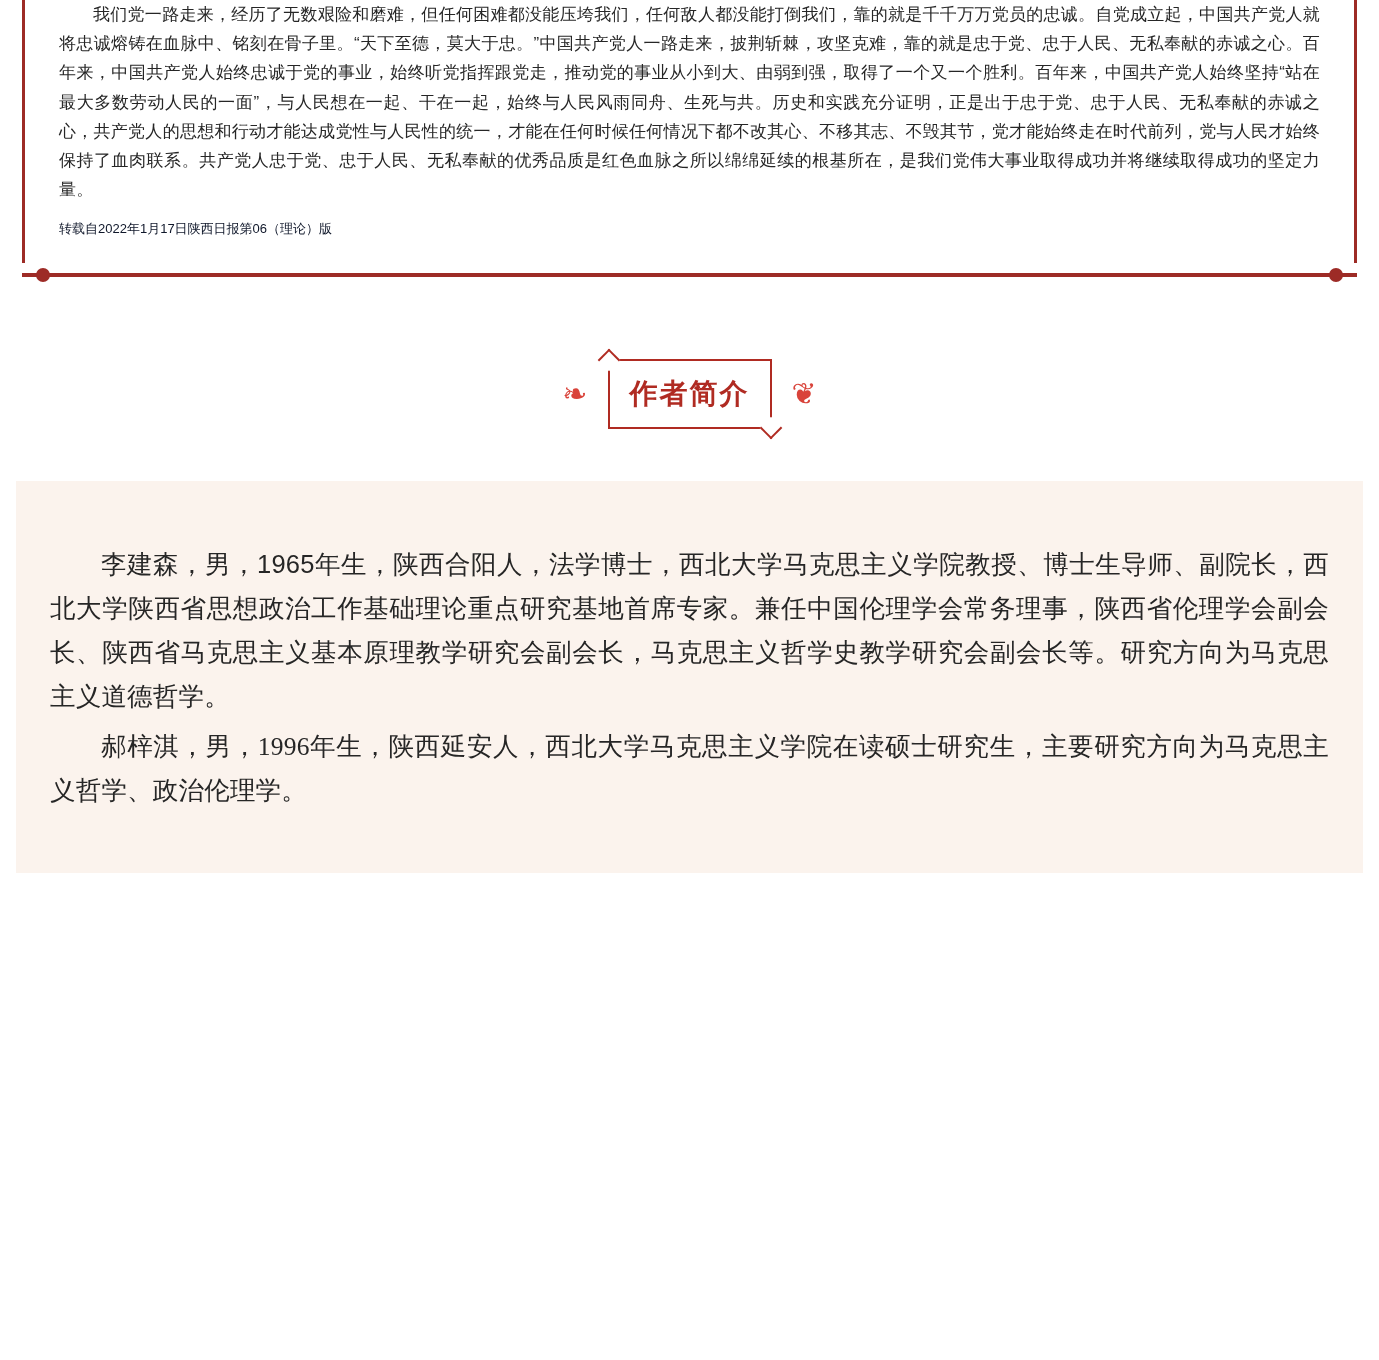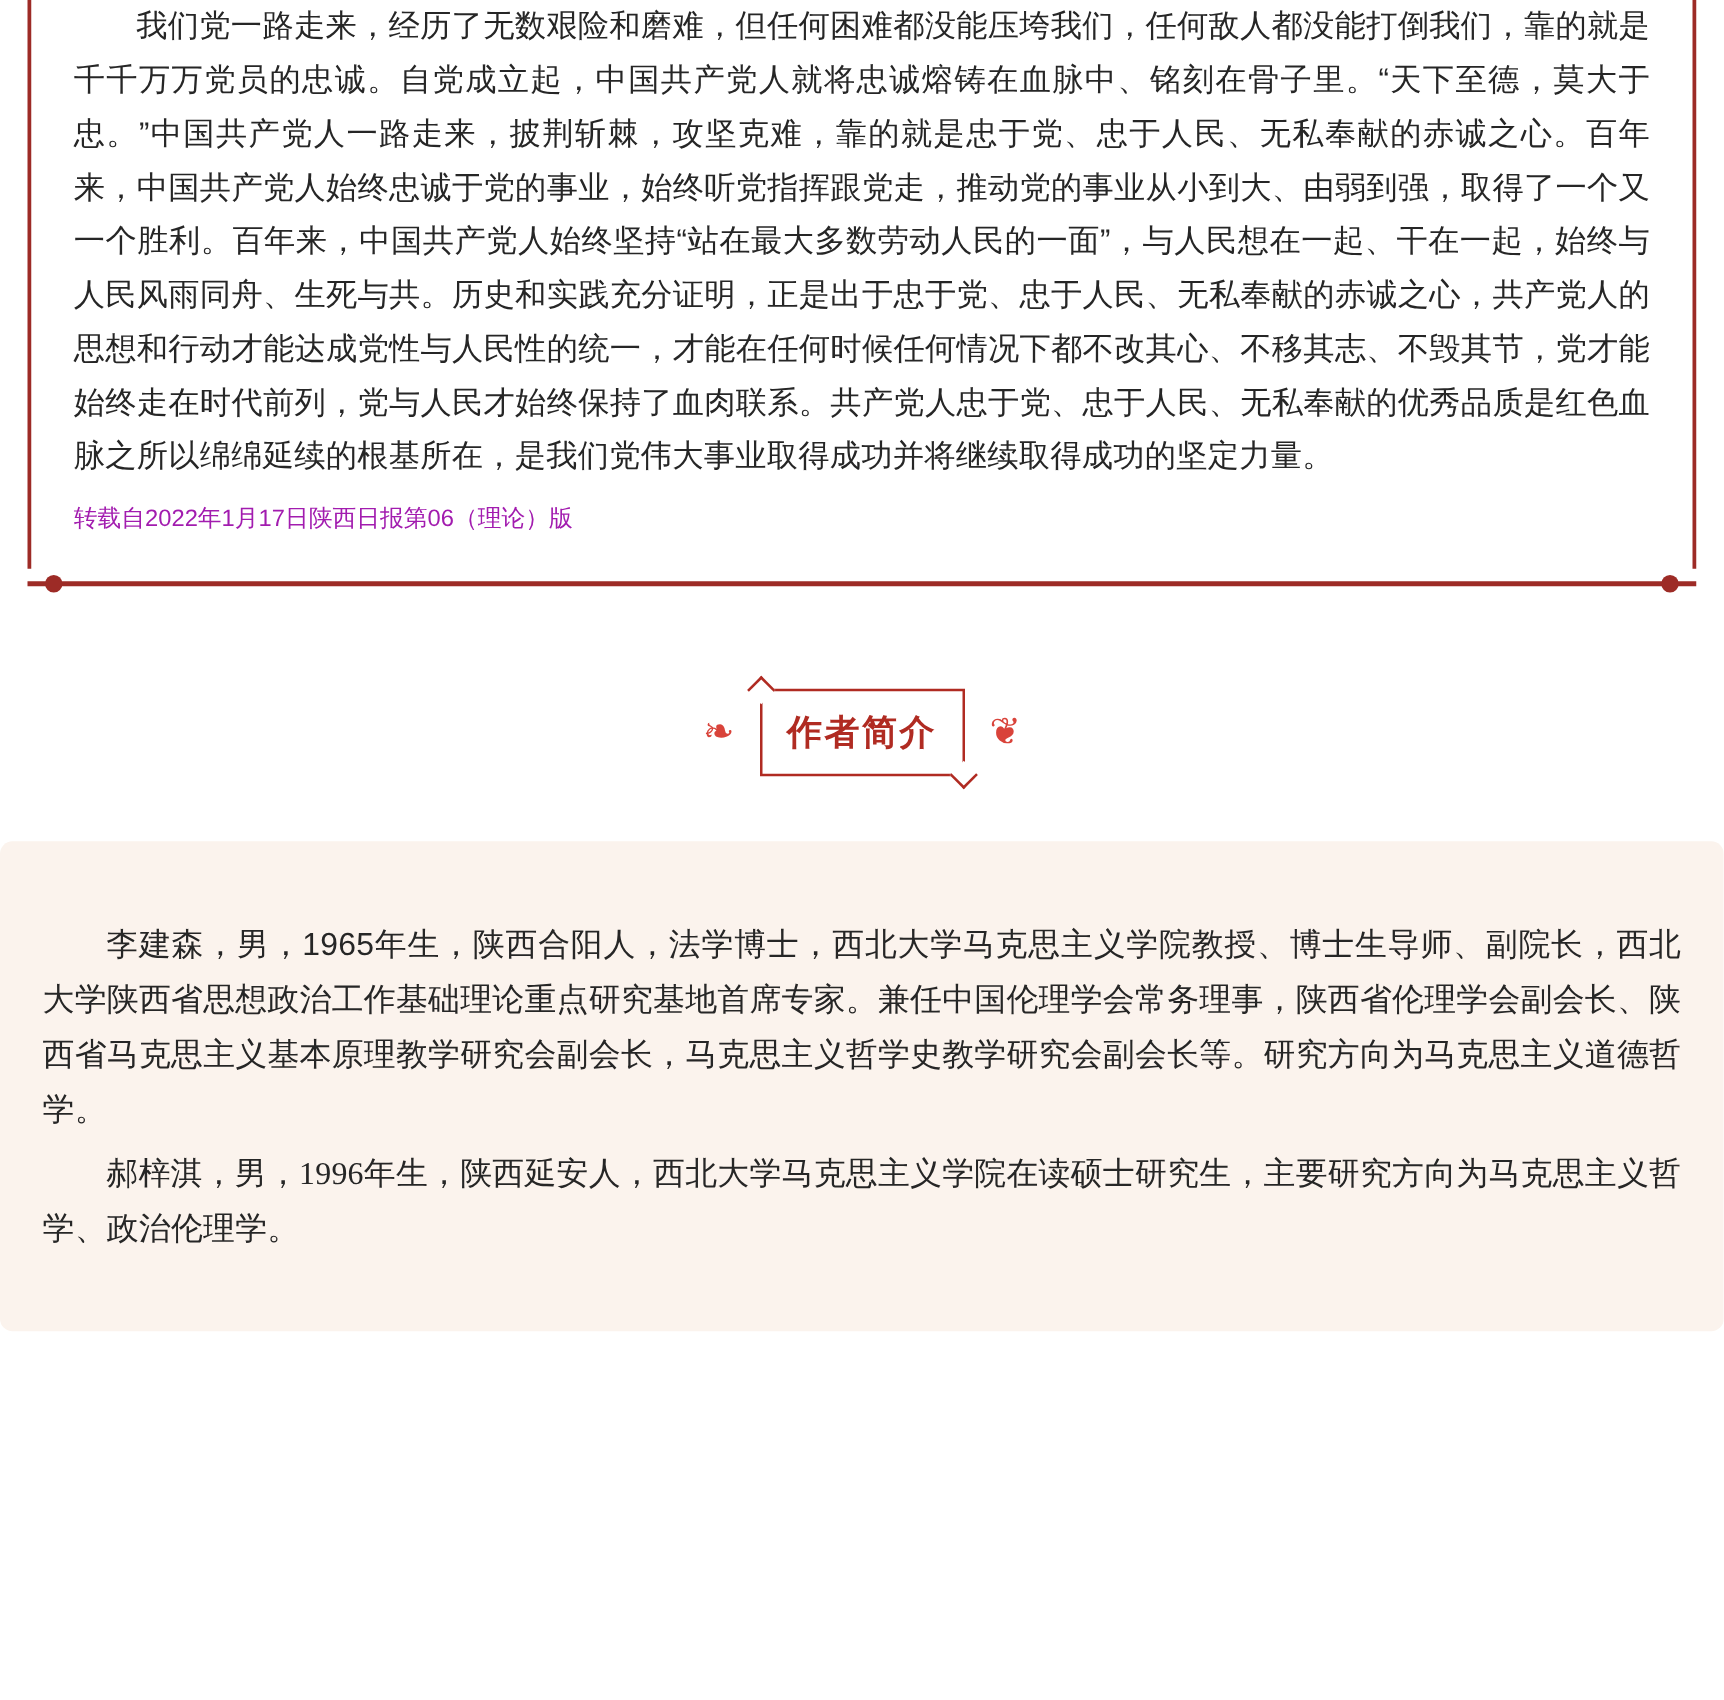--- a/index.html
+++ b/index.html
@@ -23,30 +23,30 @@
     border-top: 0;
     padding: 0 0 24px 0;
     box-sizing: border-box;
   }
   .article-body {
     padding: 0 34px 0 34px;
   }
   p.para {
     margin: 0 0 6px 0;
     text-indent: 2em;
-    font-size: 25px;
+    font-size: 17px;
     line-height: 1.72;
     color: #262626;
     text-align: justify;
     letter-spacing: 0.2px;
   }
   .source-line {
     margin: 14px 0 0 0;
-    font-size: 19px;
-    color: #a21caf;
+    font-size: 13px;
+    color: #0f172a;
     line-height: 1.6;
   }
 
   
   .frame-bottom {
     position: relative;
     height: 26px;
     margin: 0 22px;
   }
   .frame-bottom .rule {
@@ -104,22 +104,21 @@
     color: #d9433a;
     font-size: 30px;
     line-height: 1;
     user-select: none;
   }
 
   
   .bio-block {
     background: #fbf3ed;
     padding: 62px 34px 60px 34px;
-    margin: 0;
-    border-radius: 10px;
+    margin: 16px;
   }
   .bio-block p {
     margin: 0 0 6px 0;
     text-indent: 2em;
     font-size: 25.5px;
     line-height: 1.72;
     color: #262626;
     text-align: justify;
     letter-spacing: 0.2px;
   }

